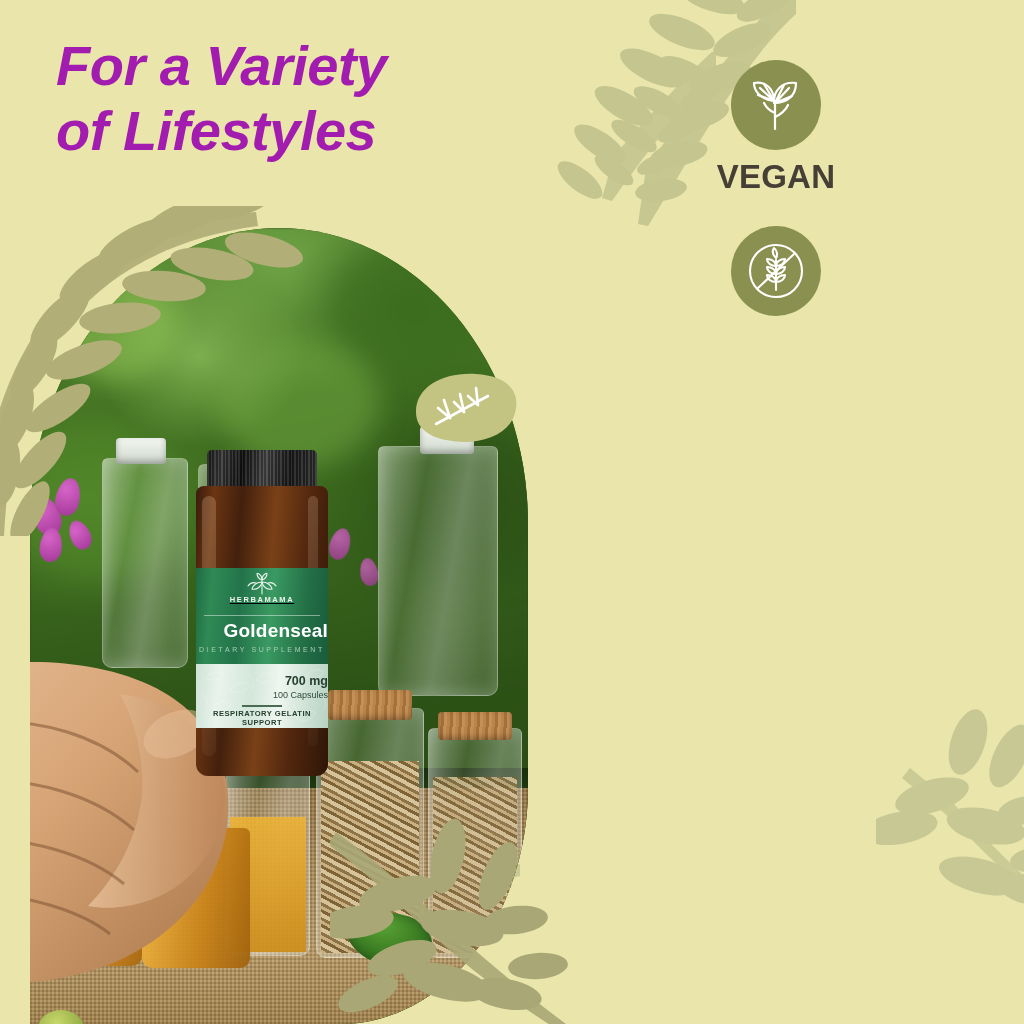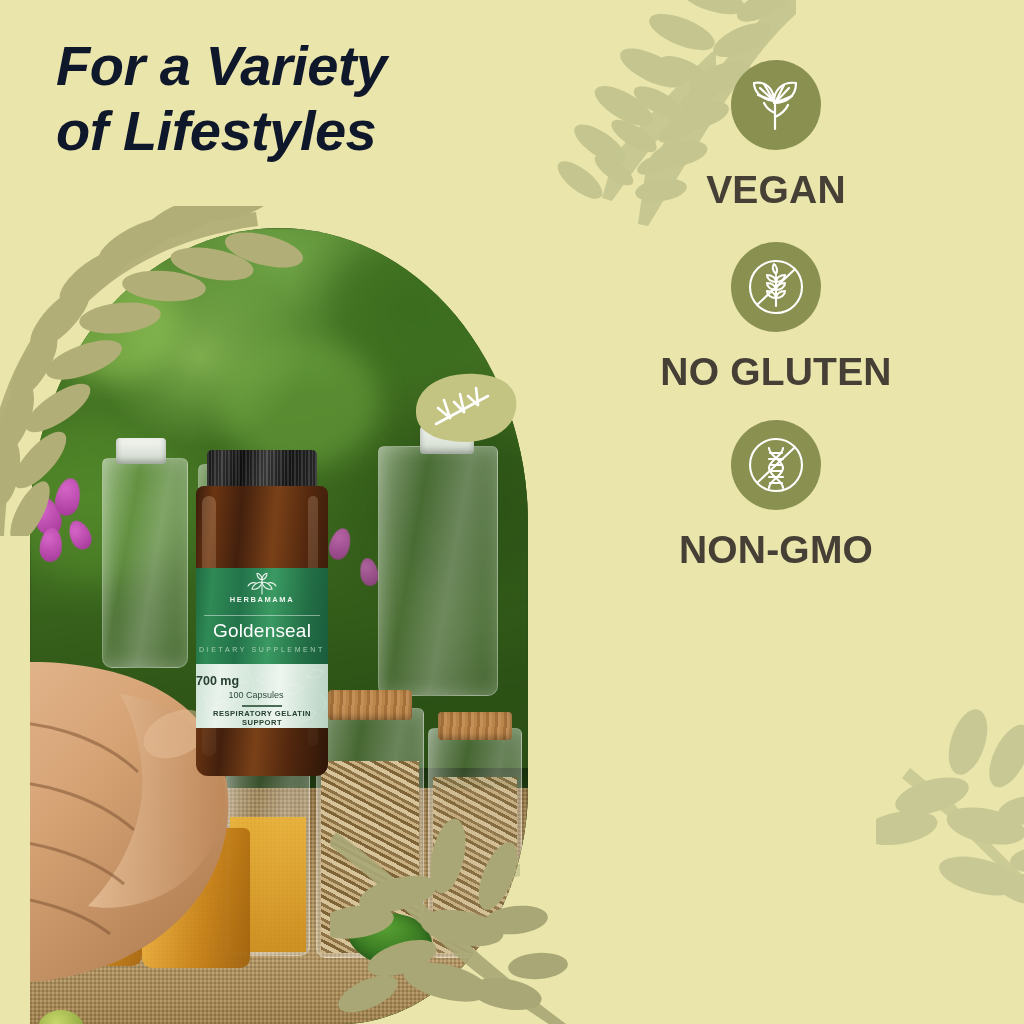--- a/index.html
+++ b/index.html
@@ -16,21 +16,21 @@
   .deco { position:absolute; pointer-events:none; }
   #deco-top-right { top:-12px; left:496px; width:300px; height:240px; }
   #deco-top-left-small { top:52px; left:588px; width:130px; height:150px; }
   #deco-bottom-right { top:700px; left:876px; width:180px; height:220px; }
   #deco-bottom-mid { top:846px; left:190px; width:330px; height:190px; }
 
   
   #page-title {
     position:absolute; left:56px; top:34px; width:470px;
     font-size:56px; line-height:1.16; font-weight:bold; font-style:italic;
-    color:#0f172a; letter-spacing:-0.5px;
+    color:#a21caf; letter-spacing:-0.5px;
   }
 
   
   #photo-panel {
     position:absolute; left:30px; top:228px; width:498px; height:796px;
     border-top-left-radius:252px 300px;
     border-top-right-radius:252px 300px;
     border-bottom-right-radius:190px 240px;
     overflow:hidden;
     background:#2f4a1c;
@@ -124,41 +124,41 @@
   }
   #bottle-label {
     position:absolute; left:14px; top:118px; width:132px; height:160px;
     background:linear-gradient(95deg,#1f6b42 0%,#2f8a55 12%,#23734a 32%,#3a9a62 54%,#236f46 78%,#17583a 100%);
     overflow:hidden;
   }
   #bottle-label::before{
     content:""; position:absolute; left:0; right:0; top:96px; bottom:0;
     background:linear-gradient(95deg,#cfe3d6 0%,#e9f3ec 18%,#d3e6da 42%,#eef6f0 62%,#cadfd1 86%,#b8d2c2 100%);
   }
-  .label-layer { position:absolute; left:0; right:0; }
+  .label-layer { position:absolute; left:0; right:0;text-decoration:underline; }
   #label-brand-zone { top:2px; height:44px; text-align:center; }
   #label-leaf-mark { display:block; margin:3px auto 0; }
   #label-brand {
     font-size:7.5px; letter-spacing:1.6px; color:#eef6ef; font-weight:bold; text-align:center;
   }
   #label-divider { position:absolute; left:8px; right:8px; top:47px; height:1px; background:rgba(255,255,255,.45); }
   #label-product {
-    position:absolute; left:0; right:0; top:52px; text-align:center;
-    font-size:19px; font-weight:normal; color:#ffffff; letter-spacing:0.2px;
+    position:absolute; left:0; right:0; top:52px; text-align:right;
+    font-size:19px; font-weight:bold; color:#ffffff; letter-spacing:0.2px;
   }
   #label-supplement {
     position:absolute; left:0; right:0; top:78px; text-align:center;
     font-size:7px; letter-spacing:2.6px; color:#a9cdb7;
   }
   #label-dose {
-    position:absolute; left:0; right:0; top:106px; text-align:left;
+    position:absolute; left:0; right:0; top:106px; text-align:right;
     font-size:12.5px; font-weight:bold; color:#27402f;
   }
   #label-count {
-    position:absolute; left:0; right:12px; top:122px; text-align:center;
+    position:absolute; left:0; right:0; top:122px; text-align:right;
     font-size:9px; color:#2e4a37;
   }
   #label-rule { position:absolute; left:46px; width:40px; top:137px; height:1.5px; background:#4a6b54; }
   #label-claim {
     position:absolute; left:0; right:0; top:141px; text-align:center;
     font-size:7.6px; font-weight:bold; letter-spacing:.5px; color:#25402e;
   }
   .label-botanical { position:absolute; inset:0; opacity:.5; }
 
   
@@ -178,21 +178,21 @@
   }
 
   
   #features { position:absolute; left:556px; top:60px; width:440px; }
   .feature { width:100%; text-align:center; margin-bottom:14px; }
   .feature-icon-wrap {
     width:90px; height:90px; border-radius:50%; background:#8a9150;
     margin:0 auto; display:flex; align-items:center; justify-content:center;
   }
   .feature-label {
-    margin-top:18px; font-size:39px; font-weight:bold; color:#463f36; letter-spacing:0.2px;
+    margin-top:8px; font-size:33px; font-weight:bold; color:#463f36; letter-spacing:0.2px;
   }
   #feature-0 { margin-bottom:30px; }
   #feature-1 { margin-bottom:28px; }
   #feature-2 { margin-bottom:26px; }
 </style>
 </head>
 <body>
 
 <div id="stage">
 
@@ -482,31 +482,16 @@
             <path d="M31 26 C26 26 22 23 22 19 C27 19 31 22 31 26 Z"></path>
             <path d="M31 26 C36 26 40 23 40 19 C35 19 31 22 31 26 Z"></path>
             <path d="M31 34 C26 34 22 31 22 27 C27 27 31 30 31 34 Z"></path>
             <path d="M31 34 C36 34 40 31 40 27 C35 27 31 30 31 34 Z"></path>
             <path d="M31 42 C26 42 22 39 22 35 C27 35 31 38 31 42 Z"></path>
             <path d="M31 42 C36 42 40 39 40 35 C35 35 31 38 31 42 Z"></path>
             <path d="M13 48 L49 14"></path>
           </g>
         </svg>
       </div>
-      <div class="feature-label">NO GLUTEN</div>
     </div>
 
-    <div class="feature" id="feature-3">
-      <div class="feature-icon-wrap">
-        <svg width="62" height="62" viewBox="0 0 62 62">
-          <g stroke="#ffffff" fill="none" stroke-width="2.1" stroke-linecap="round" stroke-linejoin="round">
-            <circle cx="31" cy="31" r="26"></circle>
-            <path d="M24 14 C24 22 38 26 38 34 C38 42 24 46 24 54"></path>
-            <path d="M38 14 C38 22 24 26 24 34 C24 42 38 46 38 54"></path>
-            <path d="M25 19 L37 19 M24 25 L38 25 M25 31 L37 31 M25 37 L37 37 M24 43 L38 43 M25 49 L37 49"></path>
-            <path d="M13 48 L49 14"></path>
-          </g>
-        </svg>
-      </div>
-      <div class="feature-label">NON-GMO</div>
-    </div>
   </div>
 </div>
 
 </body></html>

